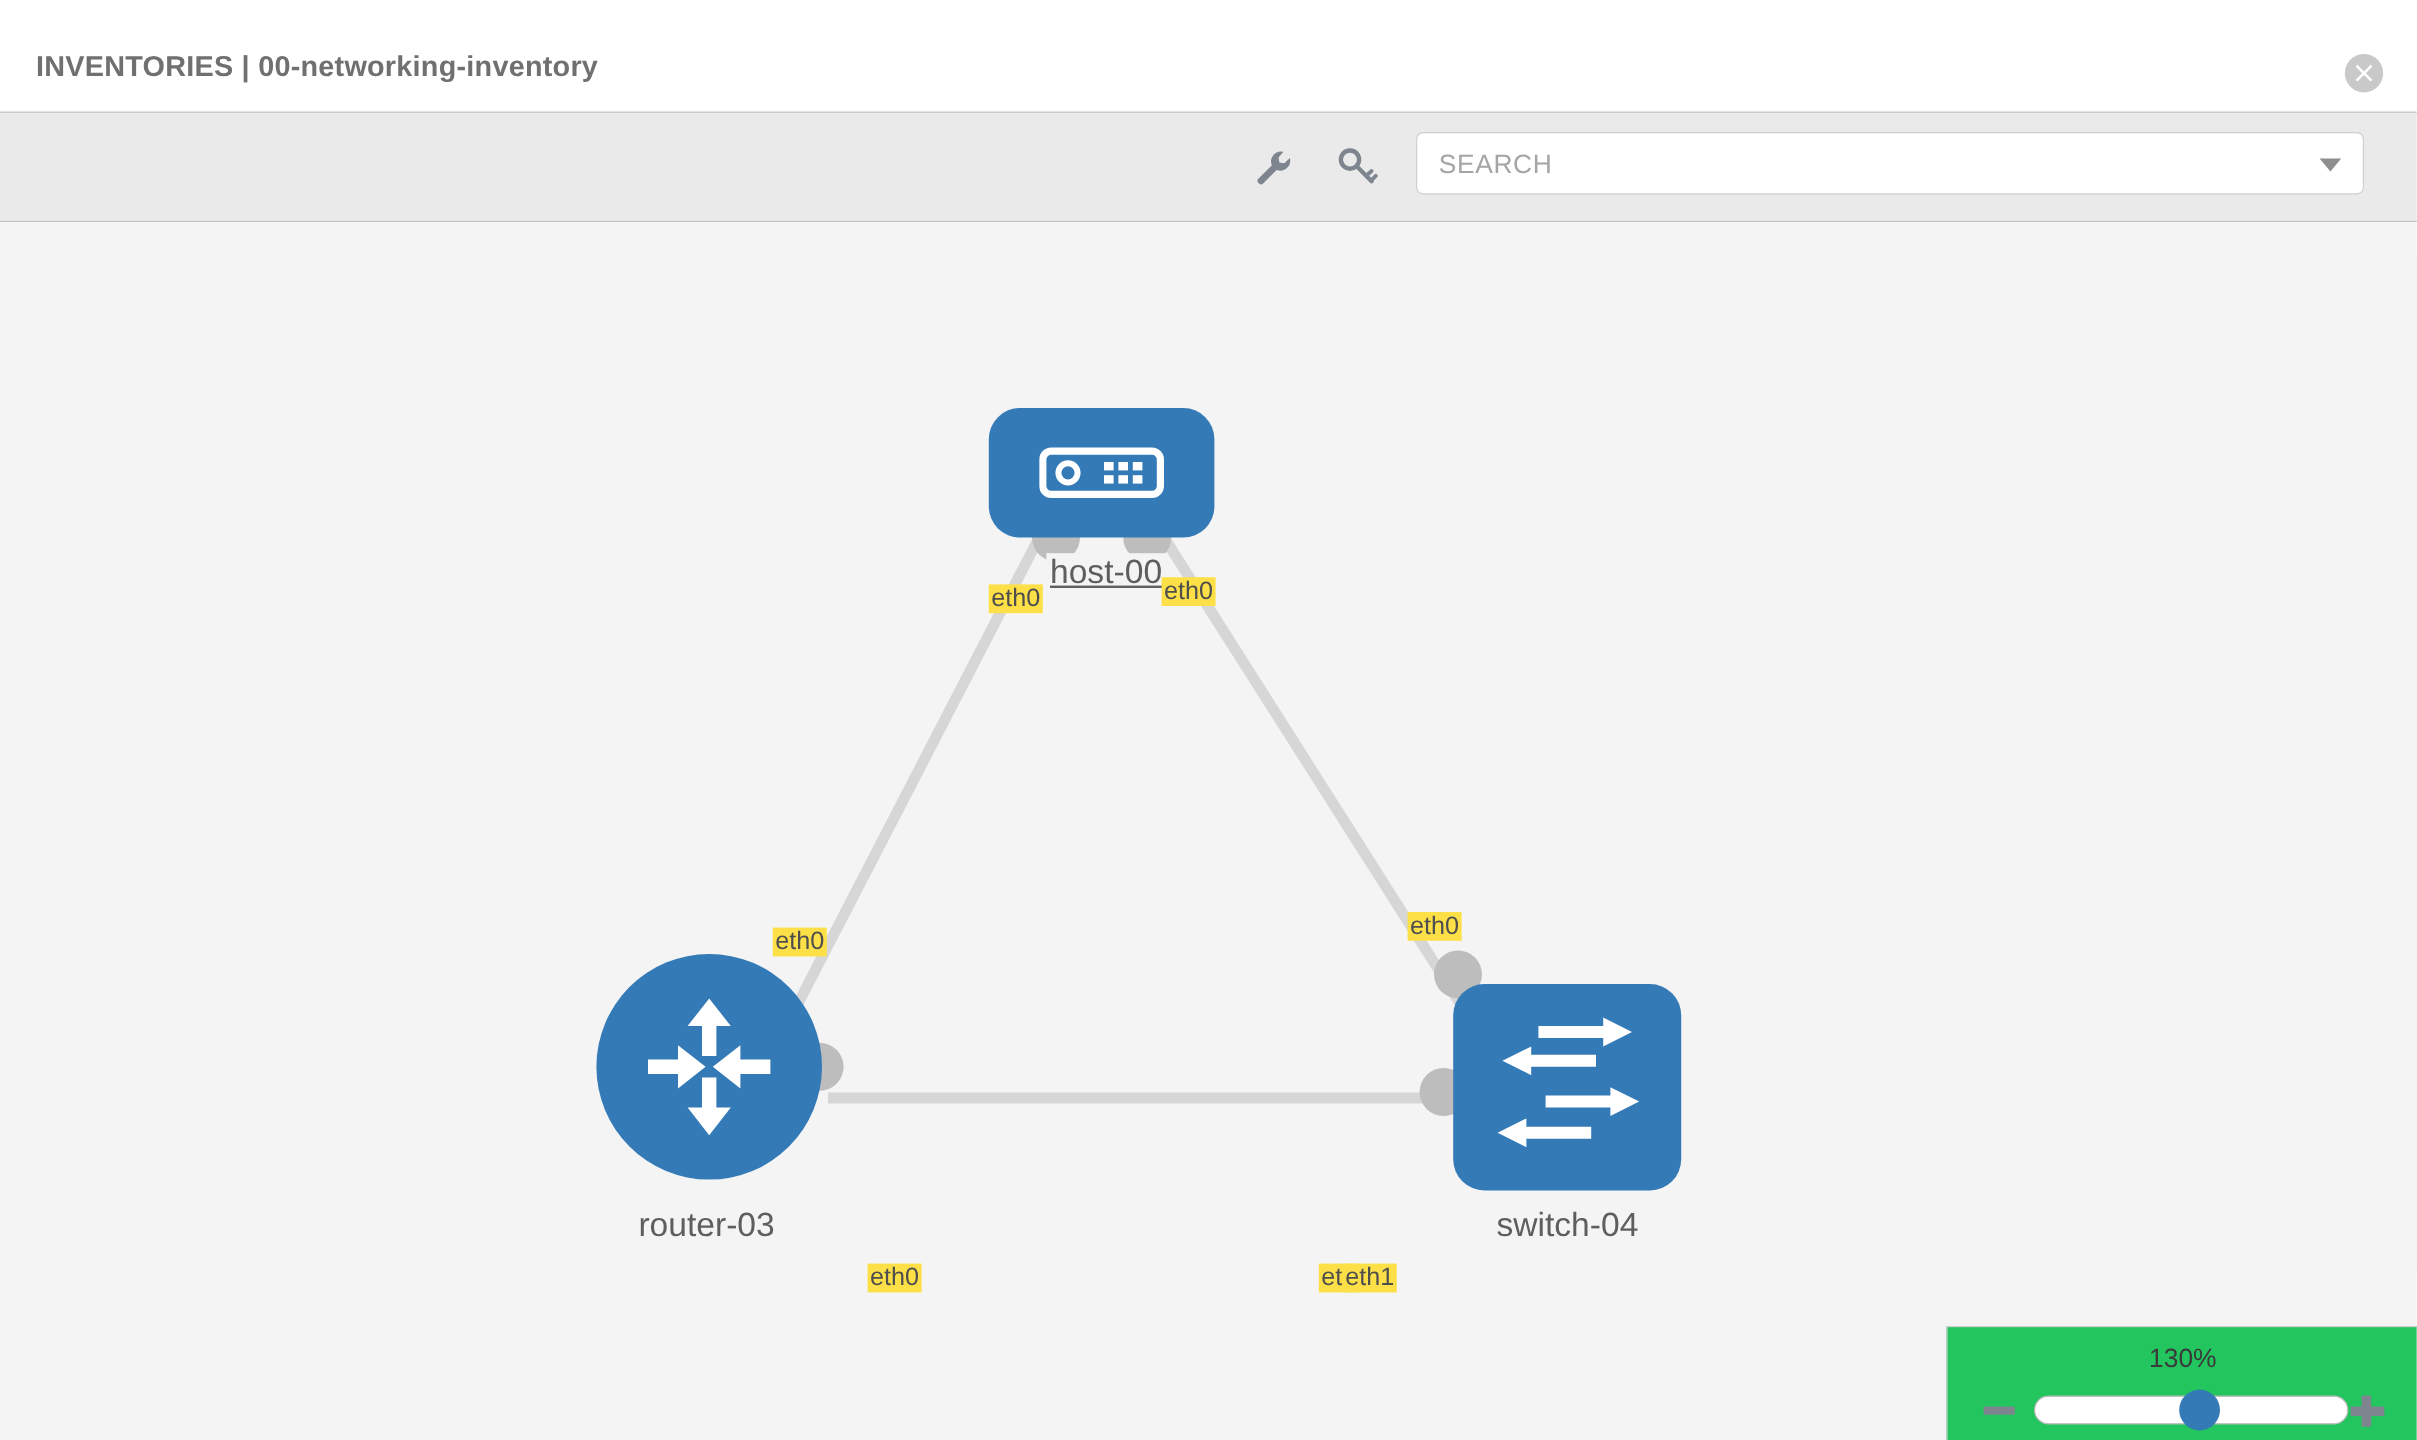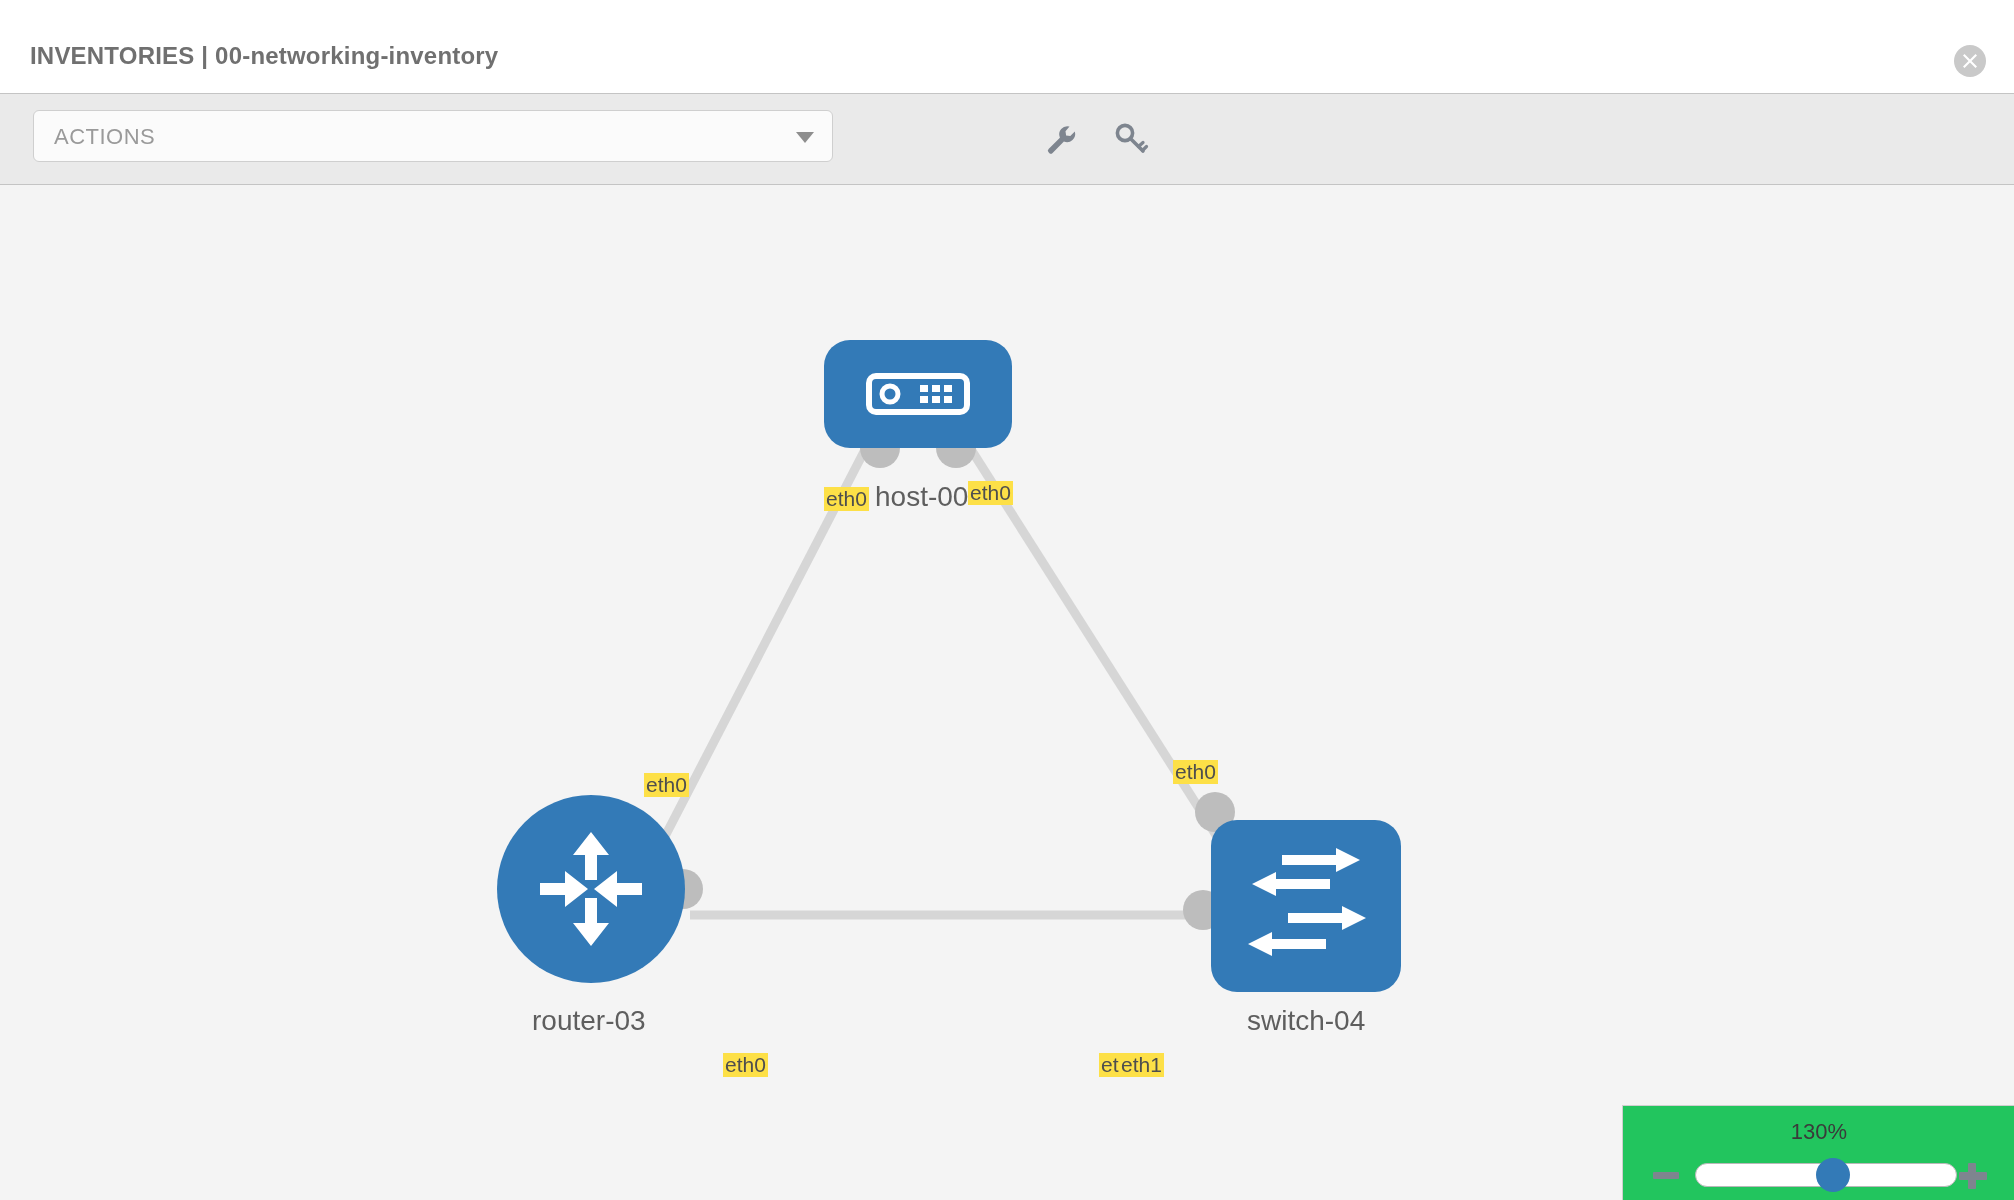--- a/index.html
+++ b/index.html
@@ -256,40 +256,40 @@
     <div class="header-title">INVENTORIES | 00-networking-inventory</div>
     <div class="close-btn">
       <svg width="32" height="32" viewBox="0 0 32 32" aria-hidden="true">
         <path d="M10.5 9 L16 14.5 L21.5 9 L23 10.5 L17.5 16 L23 21.5 L21.5 23 L16 17.5 L10.5 23 L9 21.5 L14.5 16 L9 10.5 Z" fill="#ffffff"></path>
       </svg>
     </div>
   </div>
 
   <div class="toolbar">
 
-    <div class="actions-select">
-      <div class="label">ACTIONS</div>
-      <div class="caret"></div>
-    </div>
 
     <div class="tool-icon wrench">
       <svg width="40" height="40" viewBox="0 0 40 40" aria-hidden="true">
         <path d="M29.5 8.5 a8.2 8.2 0 0 0 -9.6 11.2 L8.6 30.9 a2.4 2.4 0 0 0 0 3.4 l0.6 0.6 a2.4 2.4 0 0 0 3.4 0 L23.9 23.6 a8.2 8.2 0 0 0 10.9 -10 l-4.5 4.5 -4.2 -0.6 -0.6 -4.2 Z" fill="#7e858f"></path>
       </svg>
     </div>
 
     <div class="tool-icon key">
       <svg width="40" height="40" viewBox="0 0 40 40" aria-hidden="true">
         <circle cx="15" cy="15" r="7.6" fill="none" stroke="#7e858f" stroke-width="3.6"></circle>
         <path d="M20.4 20.4 L33 33" stroke="#7e858f" stroke-width="3.6" stroke-linecap="round"></path>
         <path d="M28.5 28.5 L33 24.5" stroke="#7e858f" stroke-width="3.2" stroke-linecap="round"></path>
         <path d="M32.5 32.5 L36.5 28.5" stroke="#7e858f" stroke-width="3.2" stroke-linecap="round"></path>
       </svg>
     </div>
 
+    <div class="search-box">
+      <div class="label">SEARCH</div>
+      <div class="caret"></div>
+    </div>
   </div>
 
   <div class="canvas">
 
     <svg class="links" viewBox="0 0 2014 1040">
 
       <line x1="870" y1="255" x2="645" y2="690" stroke="#d6d6d6" stroke-width="9"></line>
 
       <line x1="965" y1="255" x2="1235" y2="680" stroke="#d6d6d6" stroke-width="9"></line>
 
@@ -305,21 +305,21 @@
           <circle cx="24" cy="26" r="8" fill="none" stroke="#ffffff" stroke-width="5"></circle>
           <rect x="54" y="17" width="8" height="7" fill="#ffffff"></rect>
           <rect x="66" y="17" width="8" height="7" fill="#ffffff"></rect>
           <rect x="78" y="17" width="8" height="7" fill="#ffffff"></rect>
           <rect x="54" y="28" width="8" height="7" fill="#ffffff"></rect>
           <rect x="66" y="28" width="8" height="7" fill="#ffffff"></rect>
           <rect x="78" y="28" width="8" height="7" fill="#ffffff"></rect>
         </svg>
       </div>
     </div>
-    <div class="node-label" style="left:872px; top:296px;">host-00</div>
+    <div class="node-label" style="left:872px; top:276px;text-decoration:underline;">host-00</div>
 
     <div class="node router" style="left:497px; top:610px; width:188px; height:188px;">
       <div class="conn" style="left:166px; top:74px;"></div>
       <div class="shape">
         <svg width="122" height="122" viewBox="0 0 122 122" aria-hidden="true">
           <g fill="#ffffff">
 
             <path d="M61 4 L79 27 L67 27 L67 52 L55 52 L55 27 L43 27 Z"></path>
 
             <path d="M61 118 L43 95 L55 95 L55 70 L67 70 L67 95 L79 95 Z"></path>

